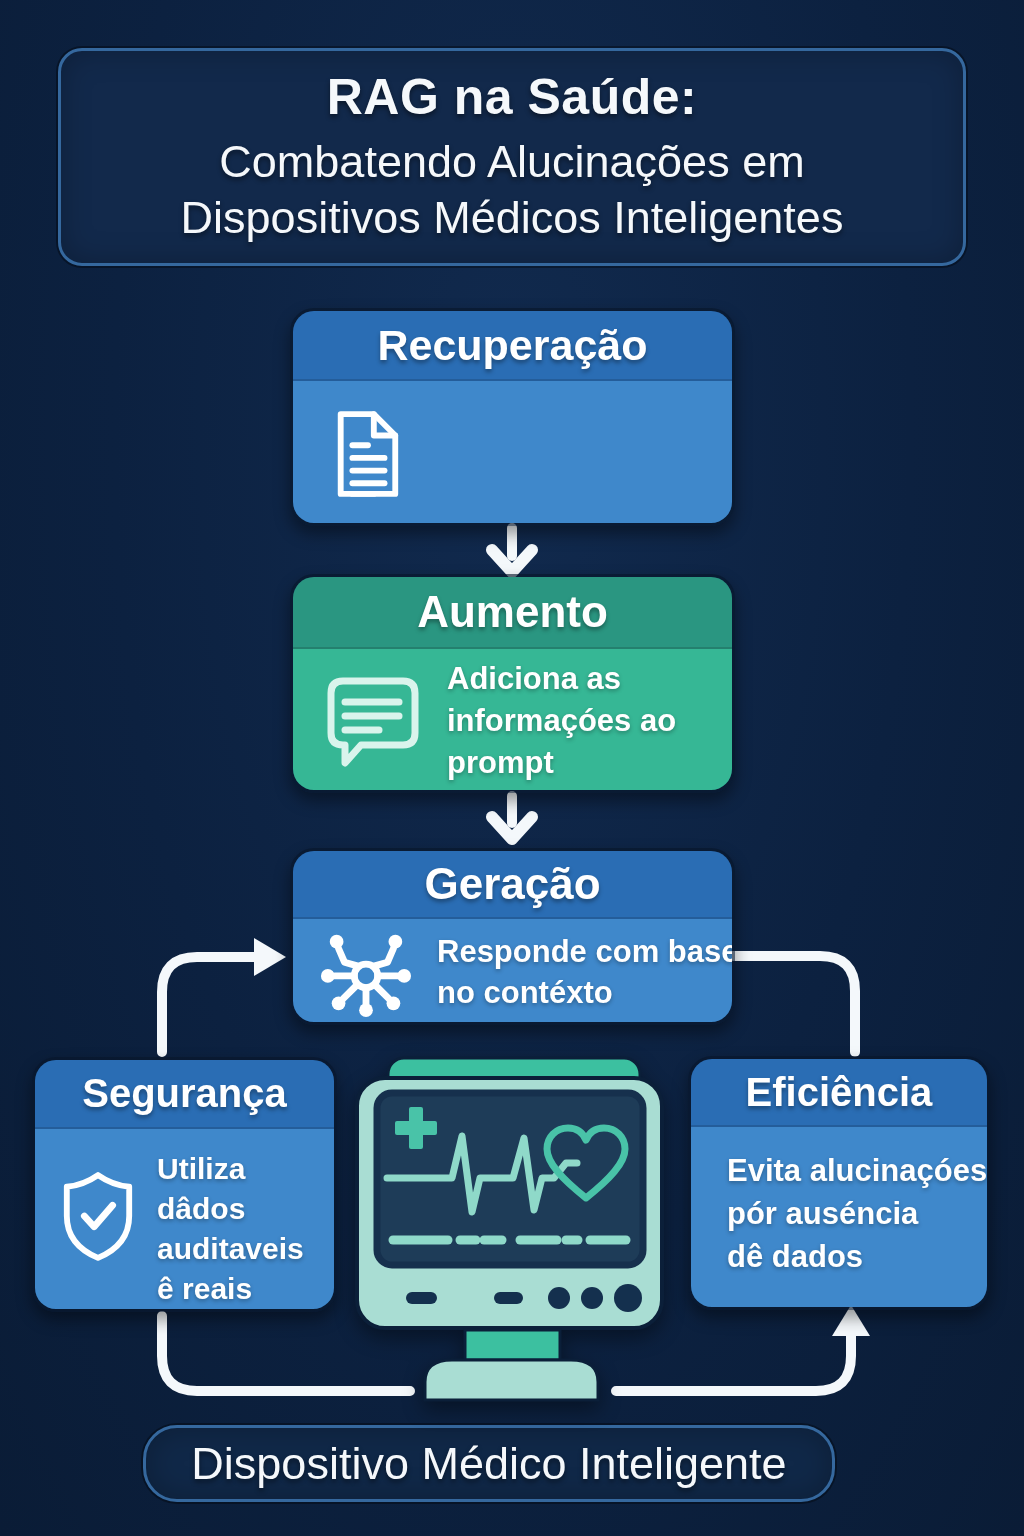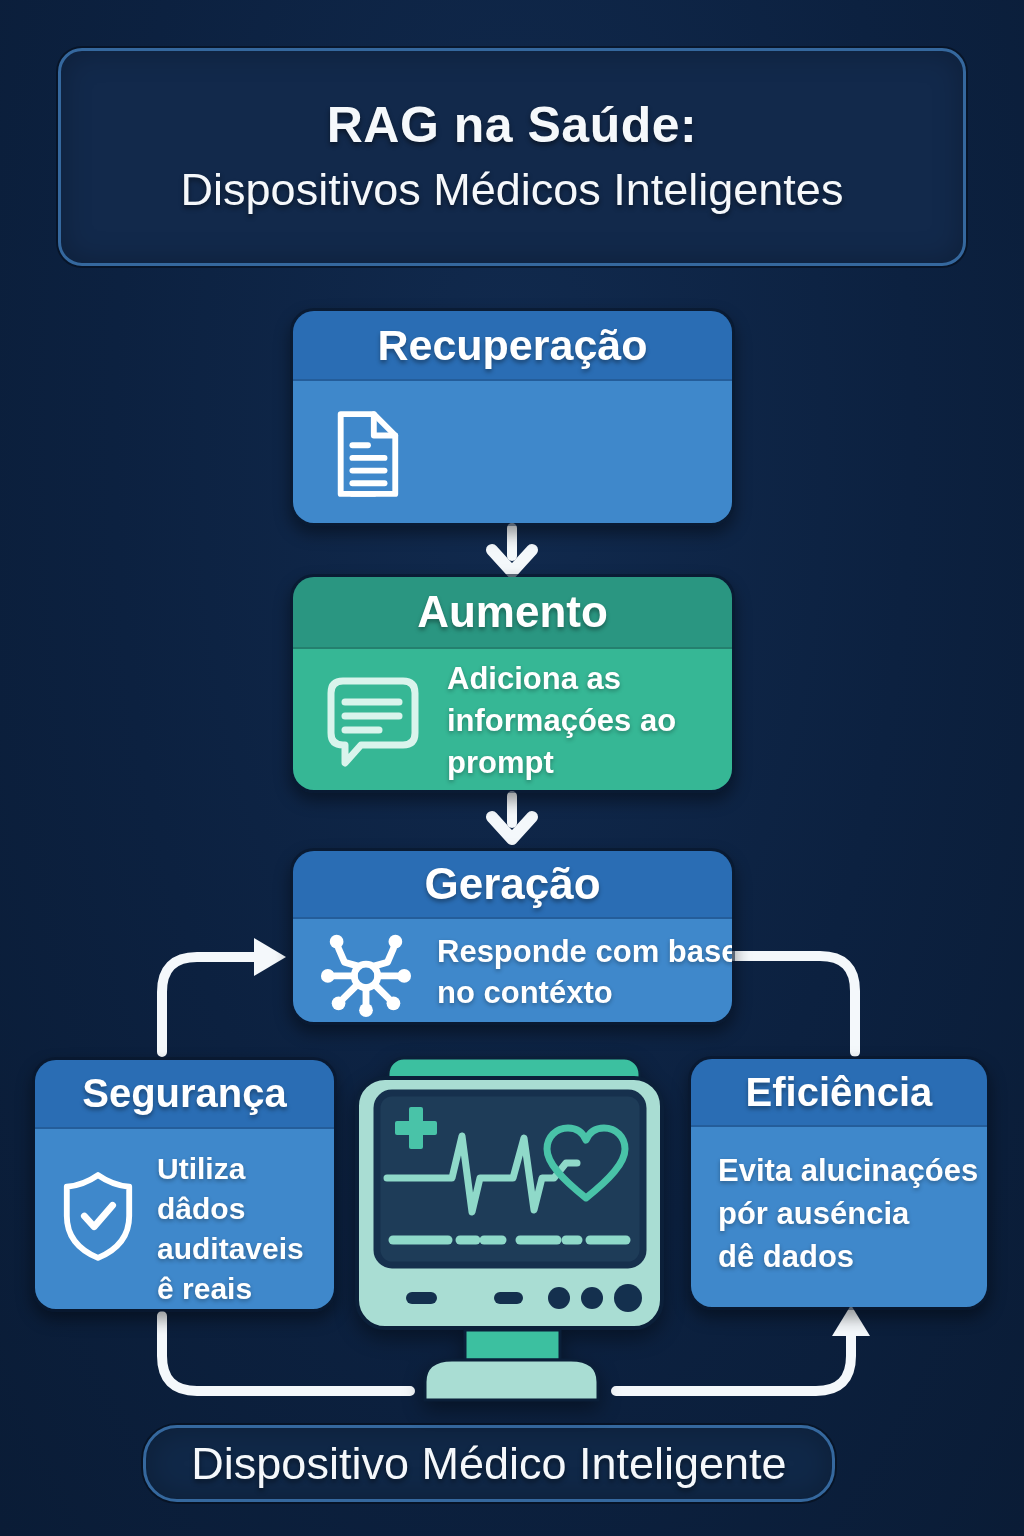--- a/index.html
+++ b/index.html
@@ -91,21 +91,21 @@
   .card-geracao .card-body{height:106px;padding-left:26px;gap:24px;}
   .card-geracao .body-text{font-size:31px;line-height:41px;}
 
   .card-seguranca{left:32px;top:1057px;width:305px;height:255px;}
   .card-seguranca .card-header{height:69px;font-size:40px;}
   .card-seguranca .card-body{height:183px;align-items:flex-start;padding:20px 0 0 24px;gap:20px;}
   .card-seguranca .body-text{font-size:30px;line-height:40px;}
 
   .card-eficiencia{left:688px;top:1056px;width:302px;height:254px;}
   .card-eficiencia .card-header{height:68px;font-size:40px;}
-  .card-eficiencia .card-body{height:183px;align-items:flex-start;padding:22px 0 0 27px;}
+  .card-eficiencia .card-body{height:183px;align-items:flex-start;padding:22px 0 0 36px;}
   .card-eficiencia .body-text{font-size:31px;line-height:43px;}
 
   .icon-box{flex:0 0 auto;display:flex;align-items:center;}
   
   .connector-layer{
     position:absolute;left:0;top:0;width:1024px;height:1536px;
     z-index:1;pointer-events:none;
   }
   .monitor{
     position:absolute;left:340px;top:1050px;width:340px;height:360px;
@@ -113,20 +113,21 @@
     filter:drop-shadow(0 8px 10px rgba(0,0,0,0.4));
   }
 </style>
 </head>
 <body>
 
 <div class="canvas">
 
   <div class="outline-panel title-panel">
     <div class="title-heading">RAG na Saúde:</div>
+    <div class="title-sub">Combatendo Alucinações em</div>
     <div class="title-sub">Dispositivos Médicos Inteligentes</div>
   </div>
 
   <svg class="connector-layer" viewBox="0 0 1024 1536">
     <g stroke="#f4f8fb" stroke-width="10" fill="none" stroke-linecap="round" stroke-linejoin="round">
 
       <path d="M 512 528 V 556"></path>
       <path d="M 492 550 L 512 572 L 532 550" stroke-width="12"></path>
 
       <path d="M 512 796 V 823"></path>

